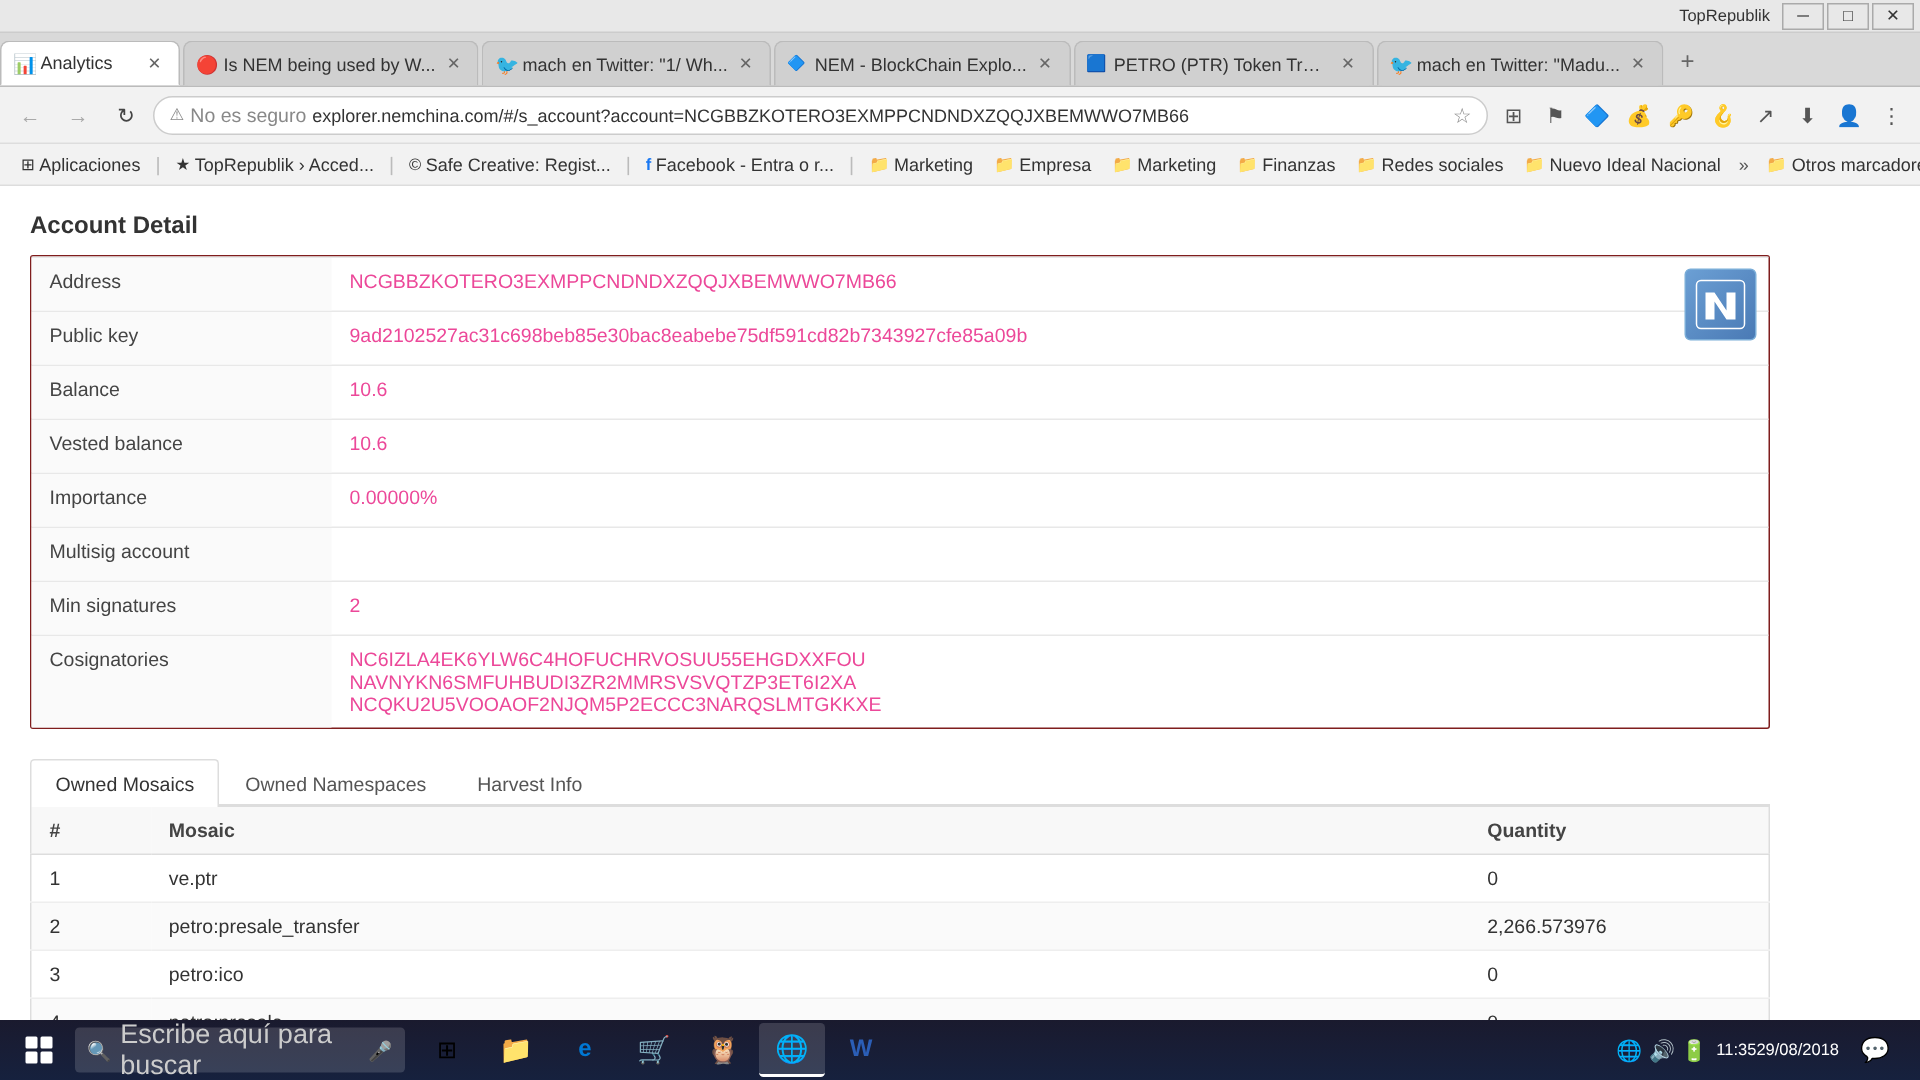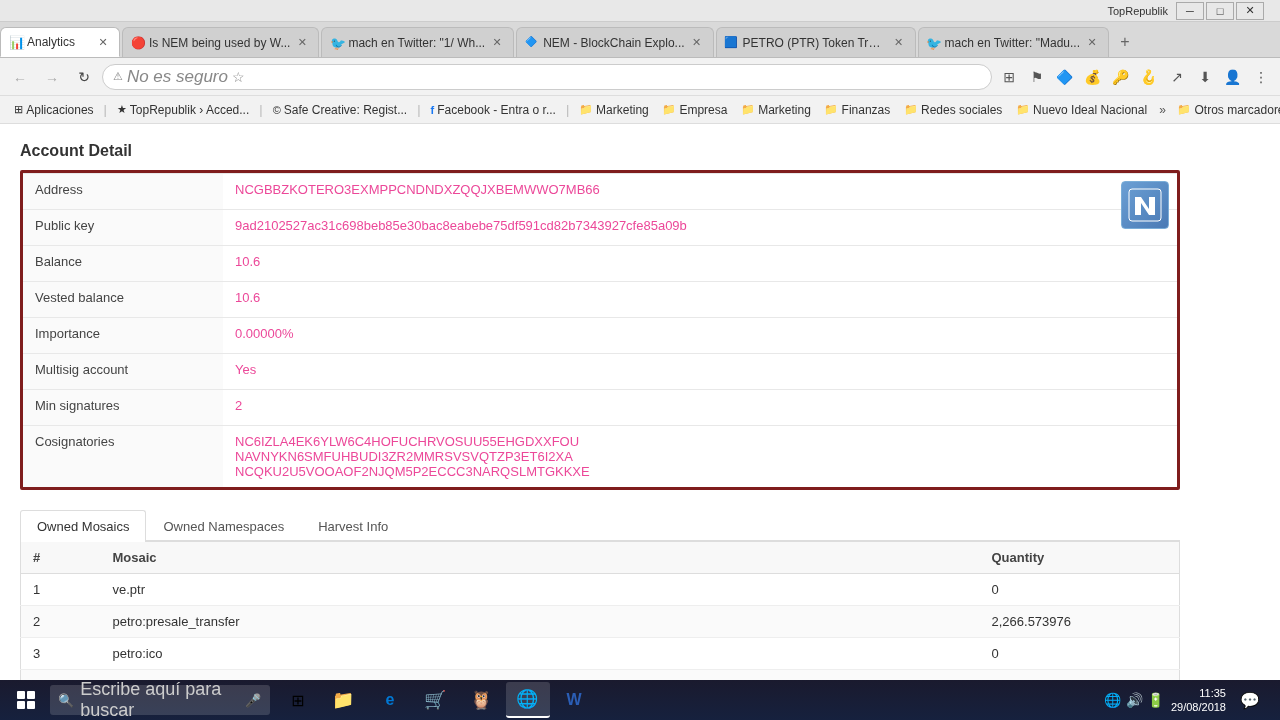--- a/index.html
+++ b/index.html
@@ -14,21 +14,21 @@
       flex-direction: column;
     }
 
     
     .title-bar {
       background: #e8e8e8;
       height: 22px;
       display: flex;
       align-items: center;
       justify-content: space-between;
-      padding-right: 16px;
+      padding-right: 4px;
       border-bottom: 1px solid #ccc;
       font-size: 11px;
       color: #333;
     }
     .title-bar-text { flex: 1; text-align: right; padding-right: 8px; }
     .title-bar-buttons { display: flex; gap: 2px; }
     .title-btn {
       width: 28px; height: 18px;
       background: #e8e8e8;
       border: 1px solid #aaa;
@@ -158,21 +158,21 @@
       overflow-y: auto;
       position: relative;
     }
     .content-area {
       padding: 10px 20px;
       max-width: 1200px;
     }
 
     
     .account-section {
-      border: 3px solid #7f1d1d;
+      border: 1px solid #7f1d1d;
       border-radius: 2px;
       margin-bottom: 20px;
       position: relative;
     }
     .account-section-header {
       font-size: 16px;
       font-weight: 600;
       color: #333;
       padding: 8px 0 10px 0;
     }
@@ -310,21 +310,21 @@
     .taskbar-app.active { background: rgba(255,255,255,0.15); border-bottom: 2px solid #fff; }
     .taskbar-app-icon { font-size: 18px; }
     .taskbar-spacer { flex: 1; }
     .taskbar-tray {
       display: flex; align-items: center; gap: 6px;
       padding: 0 8px;
     }
     .tray-icons { display: flex; gap: 4px; }
     .tray-icon { color: #ccc; font-size: 14px; cursor: pointer; }
     .tray-time {
-      display: flex; flex-direction: column;
+      display: flex; 
       align-items: flex-end;
       color: #fff; font-size: 11px;
       line-height: 1.3;
       cursor: pointer;
     }
     .tray-notif {
       width: 36px; height: 36px;
       display: flex; align-items: center; justify-content: center;
       cursor: pointer;
     }
@@ -381,21 +381,22 @@
   </div>
   <div class="new-tab-btn">+</div>
 </div>
 
 <div class="nav-bar">
   <button class="nav-btn disabled">←</button>
   <button class="nav-btn disabled">→</button>
   <button class="nav-btn">↻</button>
   <div class="address-bar">
     <span class="address-lock">⚠</span>
-    <span class="address-lock" style="font-size:17px;color:#888;font-style:italic;">No es seguro</span>
+    <span class="address-lock" style="font-size:13px;color:#888;">No es seguro</span>
+    <span class="address-text">explorer.nemchina.com/#/s_account?account=NCGBBZKOTERO3EXMPPCNDNDXZQQJXBEMWWO7MB66</span>
     <span style="color:#888;font-size:14px;">☆</span>
   </div>
   <div class="nav-icons">
     <div class="nav-icon-btn">⊞</div>
     <div class="nav-icon-btn">⚑</div>
     <div class="nav-icon-btn">🔷</div>
     <div class="nav-icon-btn">💰</div>
     <div class="nav-icon-btn">🔑</div>
     <div class="nav-icon-btn">🪝</div>
     <div class="nav-icon-btn">↗</div>
@@ -488,21 +489,20 @@
       <div class="detail-row">
         <div class="detail-label">Vested balance</div>
         <div class="detail-value">10.6</div>
       </div>
       <div class="detail-row">
         <div class="detail-label">Importance</div>
         <div class="detail-value">0.00000%</div>
       </div>
       <div class="detail-row">
         <div class="detail-label">Multisig account</div>
-        <div class="detail-value">Yes</div>
       </div>
       <div class="detail-row">
         <div class="detail-label">Min signatures</div>
         <div class="detail-value">2</div>
       </div>
       <div class="detail-row">
         <div class="detail-label">Cosignatories</div>
         <div class="detail-value">
           <div>NC6IZLA4EK6YLW6C4HOFUCHRVOSUU55EHGDXXFOU</div>
           <div>NAVNYKN6SMFUHBUDI3ZR2MMRSVSVQTZP3ET6I2XA</div>

